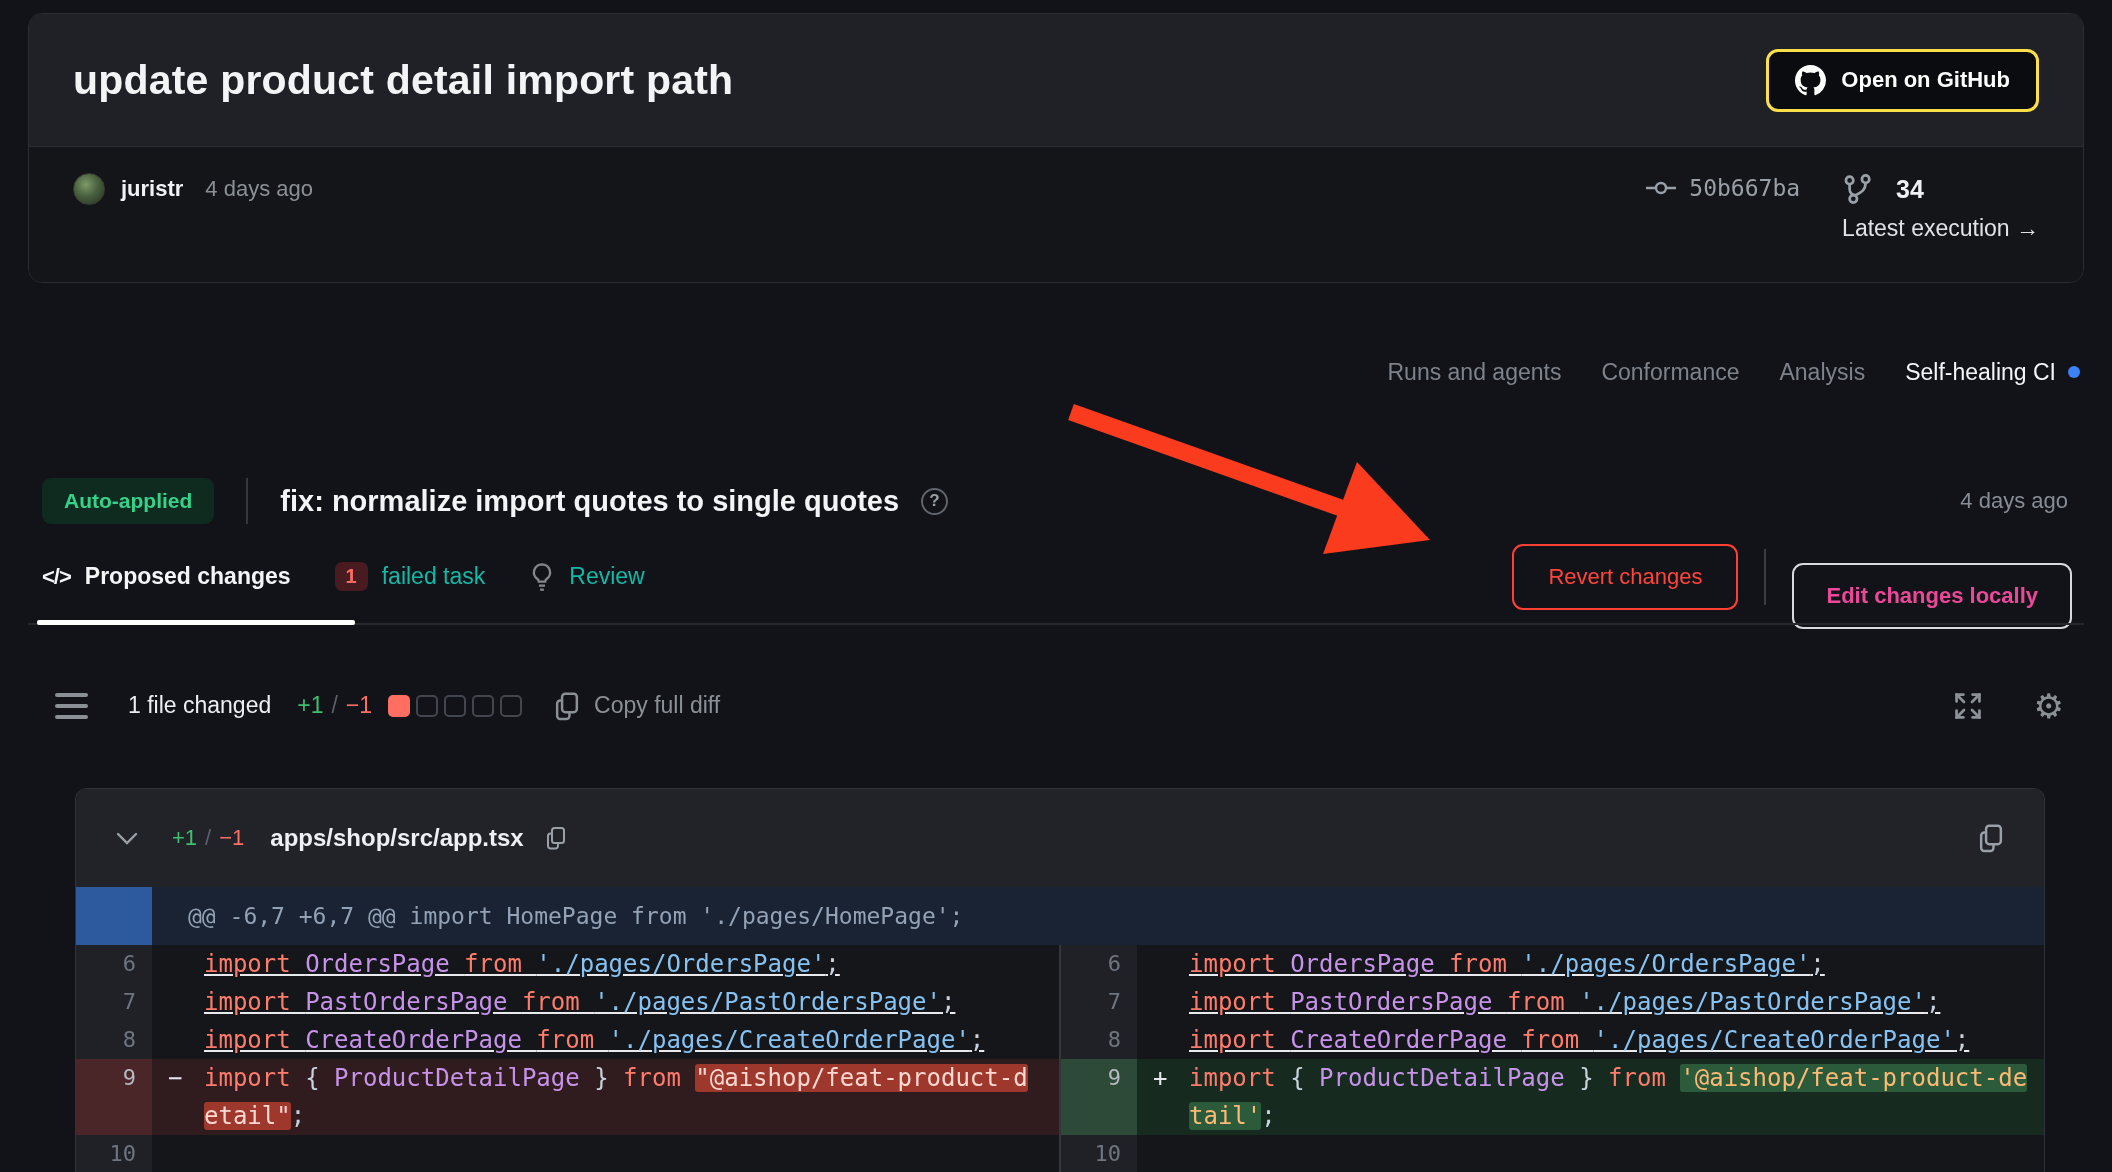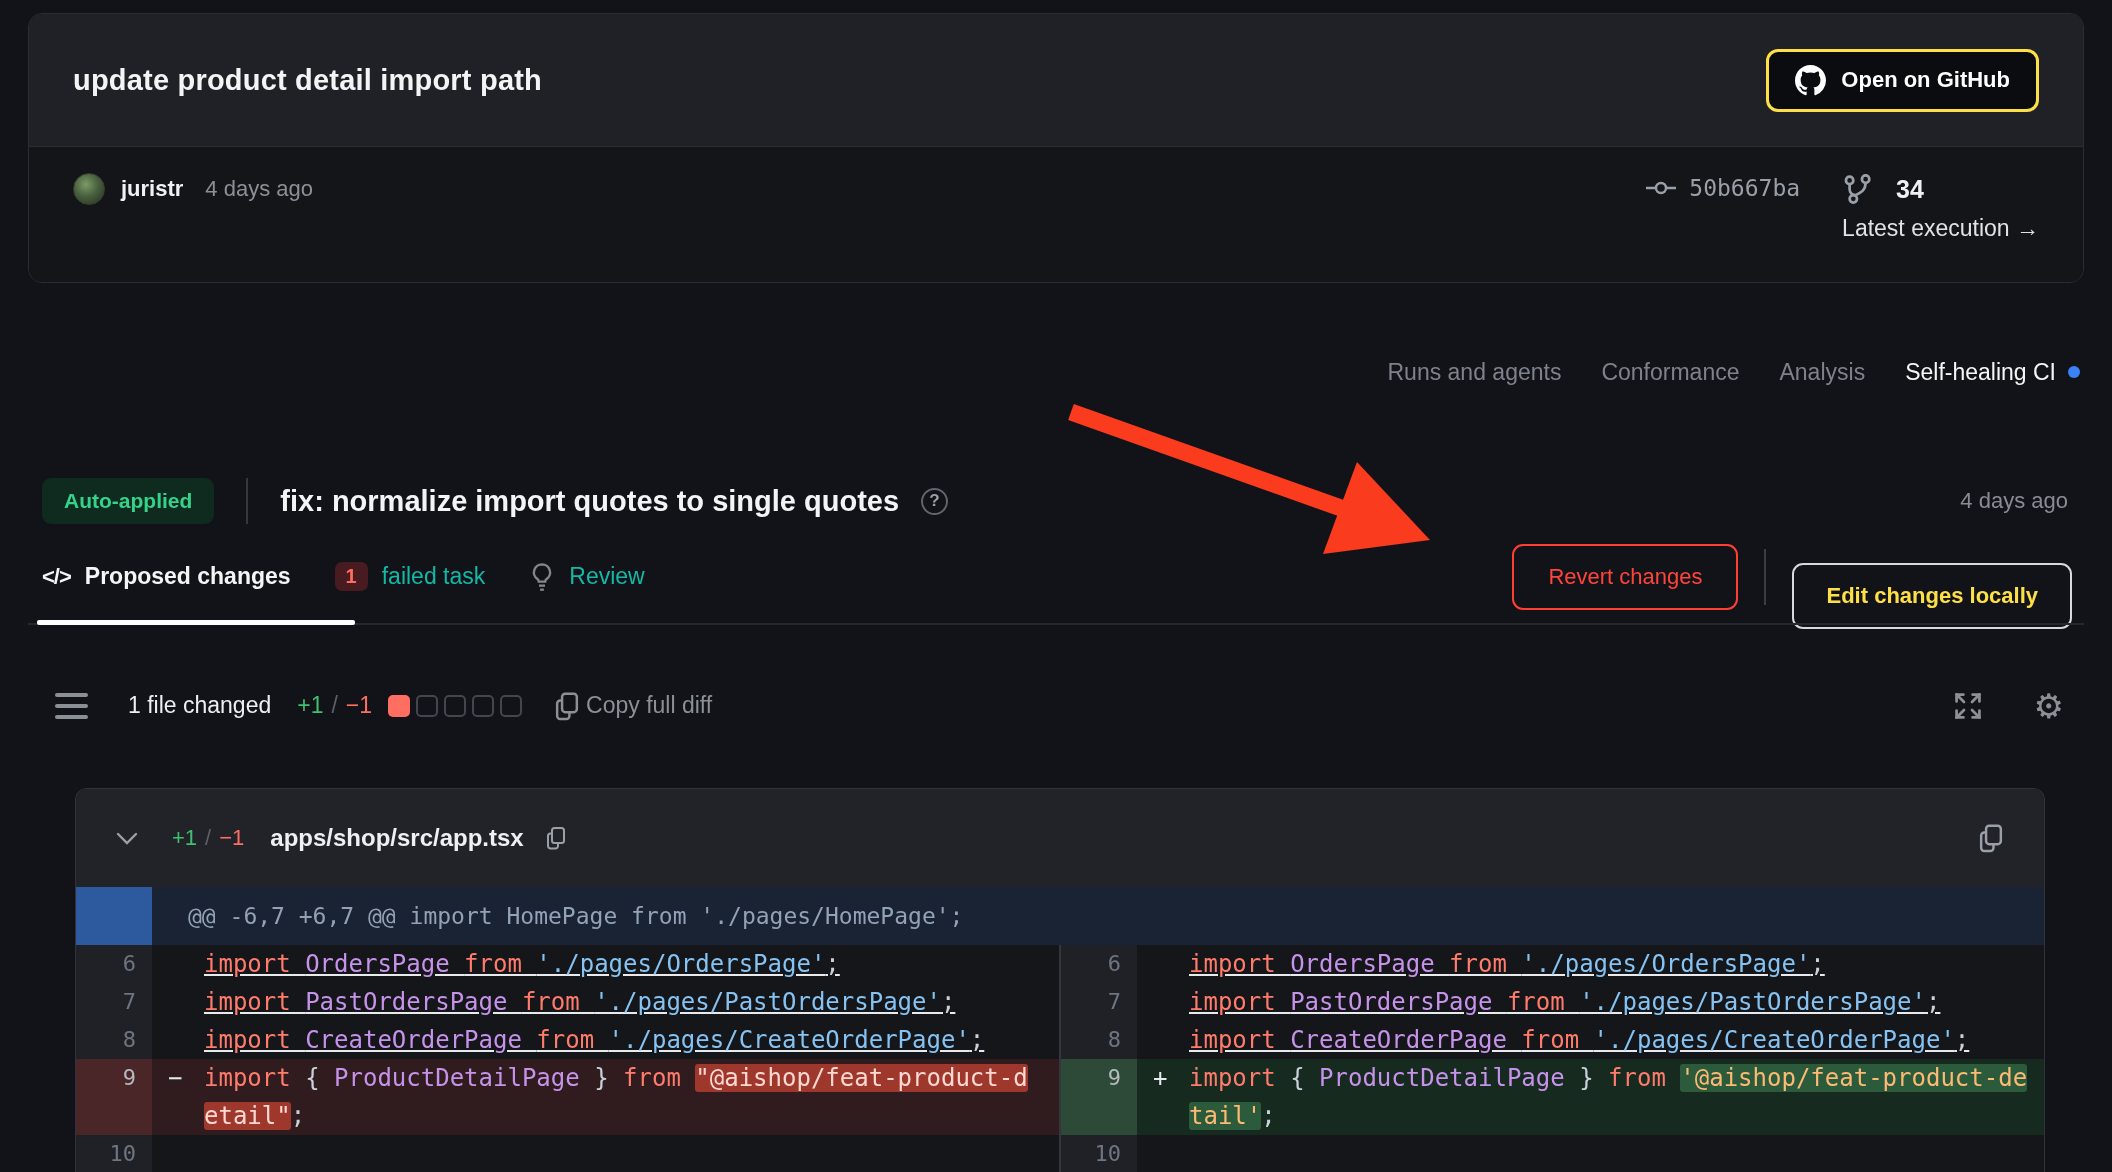--- a/index.html
+++ b/index.html
@@ -15,21 +15,21 @@
   
   .header-card {
     position:absolute; left:28px; top:13px; width:2056px; height:270px;
     border:1px solid #2b2d33; border-radius:14px; overflow:hidden;
     background:#141519;
   }
   .hc-top {
     height:133px; background:#1f2126; display:flex; align-items:center;
     padding:0 44px; border-bottom:1px solid #2b2d33;
   }
-  .page-title { font-size:29px; font-weight:bold; color:#f3f4f6; letter-spacing:.2px; }
+  .page-title { font-size:41px; font-weight:bold; color:#f3f4f6; letter-spacing:.2px; }
   .gh-btn {
     margin-left:auto; height:63px; padding:0 26px; display:flex; align-items:center; gap:15px;
     background:#0b0c0f; border:3px solid #fde047; border-radius:12px; cursor:pointer;
   }
   .gh-btn span { font-size:22px; font-weight:600; color:#ffffff; }
   .hc-bottom {
     height:136px; background:#141519; display:flex; align-items:flex-start;
     padding:26px 44px 0 44px;
   }
   .author { display:flex; align-items:center; gap:16px; }
@@ -90,42 +90,42 @@
     padding:3px 11px; border-radius:7px;
   }
   .btn-revert {
     margin-left:auto; height:66px; padding:0 34px; background:transparent;
     border:2px solid #ff3f33; color:#ff453a; font-size:22px; border-radius:11px;
     font-family:"Liberation Sans", sans-serif; cursor:pointer;
   }
   .btn-vdiv { width:2px; height:56px; background:#3a3d43; margin:0 26px; }
   .btn-edit {
     height:66px; padding:17px 32px; background:transparent;
-    border:2px solid #d6d9de; color:#fde047; font-size:22px; font-weight:600;
+    border:2px solid #d6d9de; color:#ec4899; font-size:22px; font-weight:600;
     border-radius:11px; font-family:"Liberation Sans", sans-serif; cursor:pointer;margin-top:38px;
   }
   .tab-underline { position:absolute; left:37px; top:620px; width:318px; height:5px; background:#ffffff; border-radius:2px; z-index:2; }
   .tabs-divider { position:absolute; left:28px; right:28px; top:623px; height:2px; background:#26282e; }
 
   
   .diff-toolbar {
     position:absolute; top:678px; left:55px; right:48px; height:55px;
     display:flex; align-items:center;
   }
   .hamburger { display:flex; flex-direction:column; gap:7px; cursor:pointer; }
   .hamburger i { display:block; width:33px; height:4px; background:#8b9097; border-radius:2px; }
   .files-changed { font-size:23px; font-weight:500; color:#eceef1; margin-left:40px; }
   .add-txt { color:#3fbf6f; font-size:23px; margin-left:26px; }
   .slash-txt { color:#5b6068; font-size:23px; margin:0 8px; }
   .del-txt { color:#ff6f61; font-size:23px; }
   .squares { display:flex; gap:6px; margin-left:16px; }
   .sq { width:22px; height:22px; border-radius:5px; }
   .sq.filled { background:#ff6f61; }
   .sq.empty { border:2px solid #42464e; }
-  .copy-diff { display:flex; align-items:center; gap:4px; margin-left:30px; cursor:pointer;text-align:center; }
+  .copy-diff { display:flex; align-items:center; gap:12px; margin-left:30px; cursor:pointer;text-align:center; }
   .copy-diff span { font-size:23px; color:#8b9097; }
   .tb-icons { margin-left:auto; display:flex; align-items:center; gap:50px; }
   .gear-glyph { font-size:34px; color:#8b9097; line-height:1; cursor:pointer; }
 
   
   .diff-card {
     position:absolute; left:75px; top:788px; width:1970px; height:384px;
     border:1px solid #30333a; border-bottom:none; border-radius:12px 12px 0 0;
     overflow:hidden; background:#14161a;
   }

